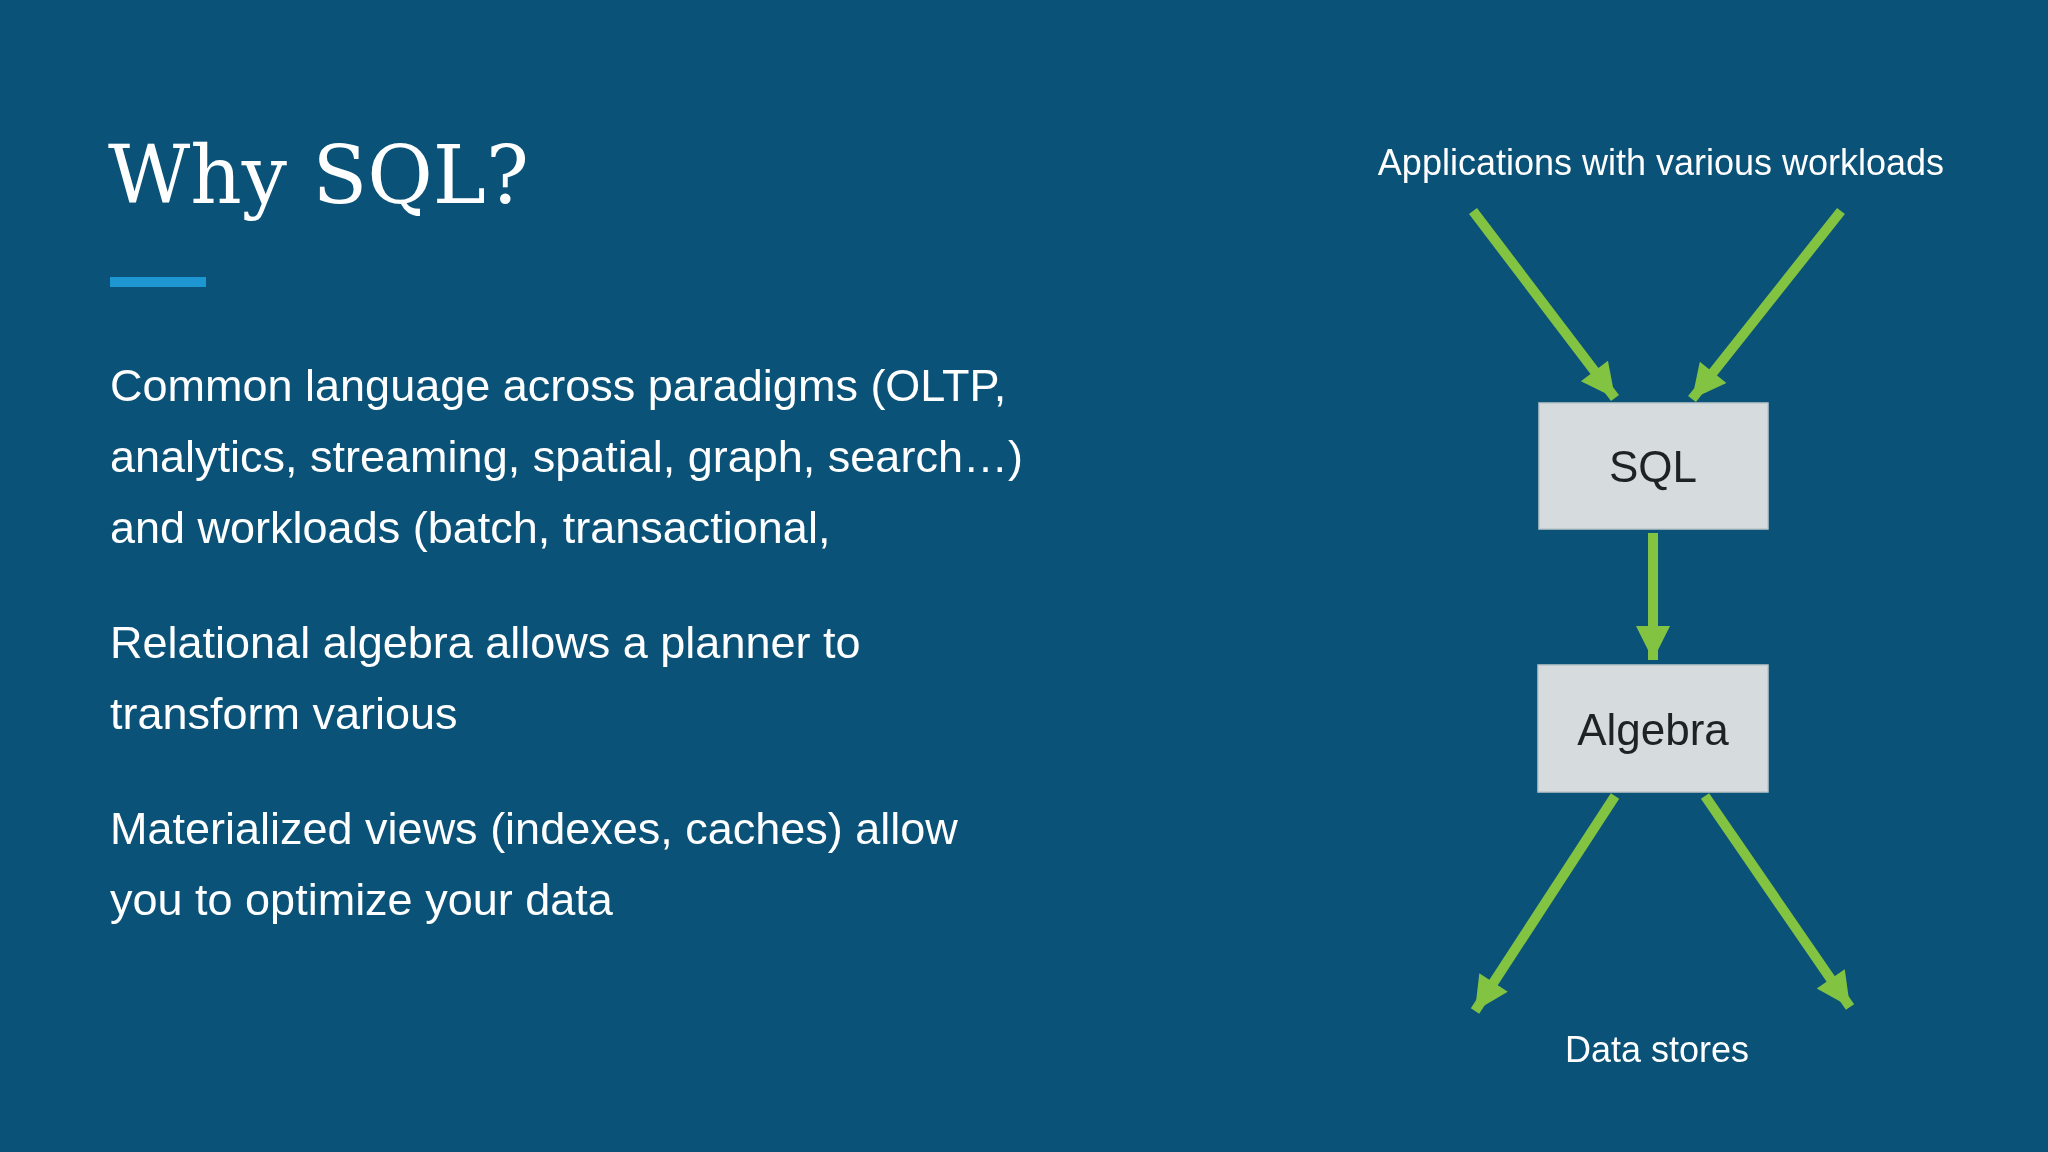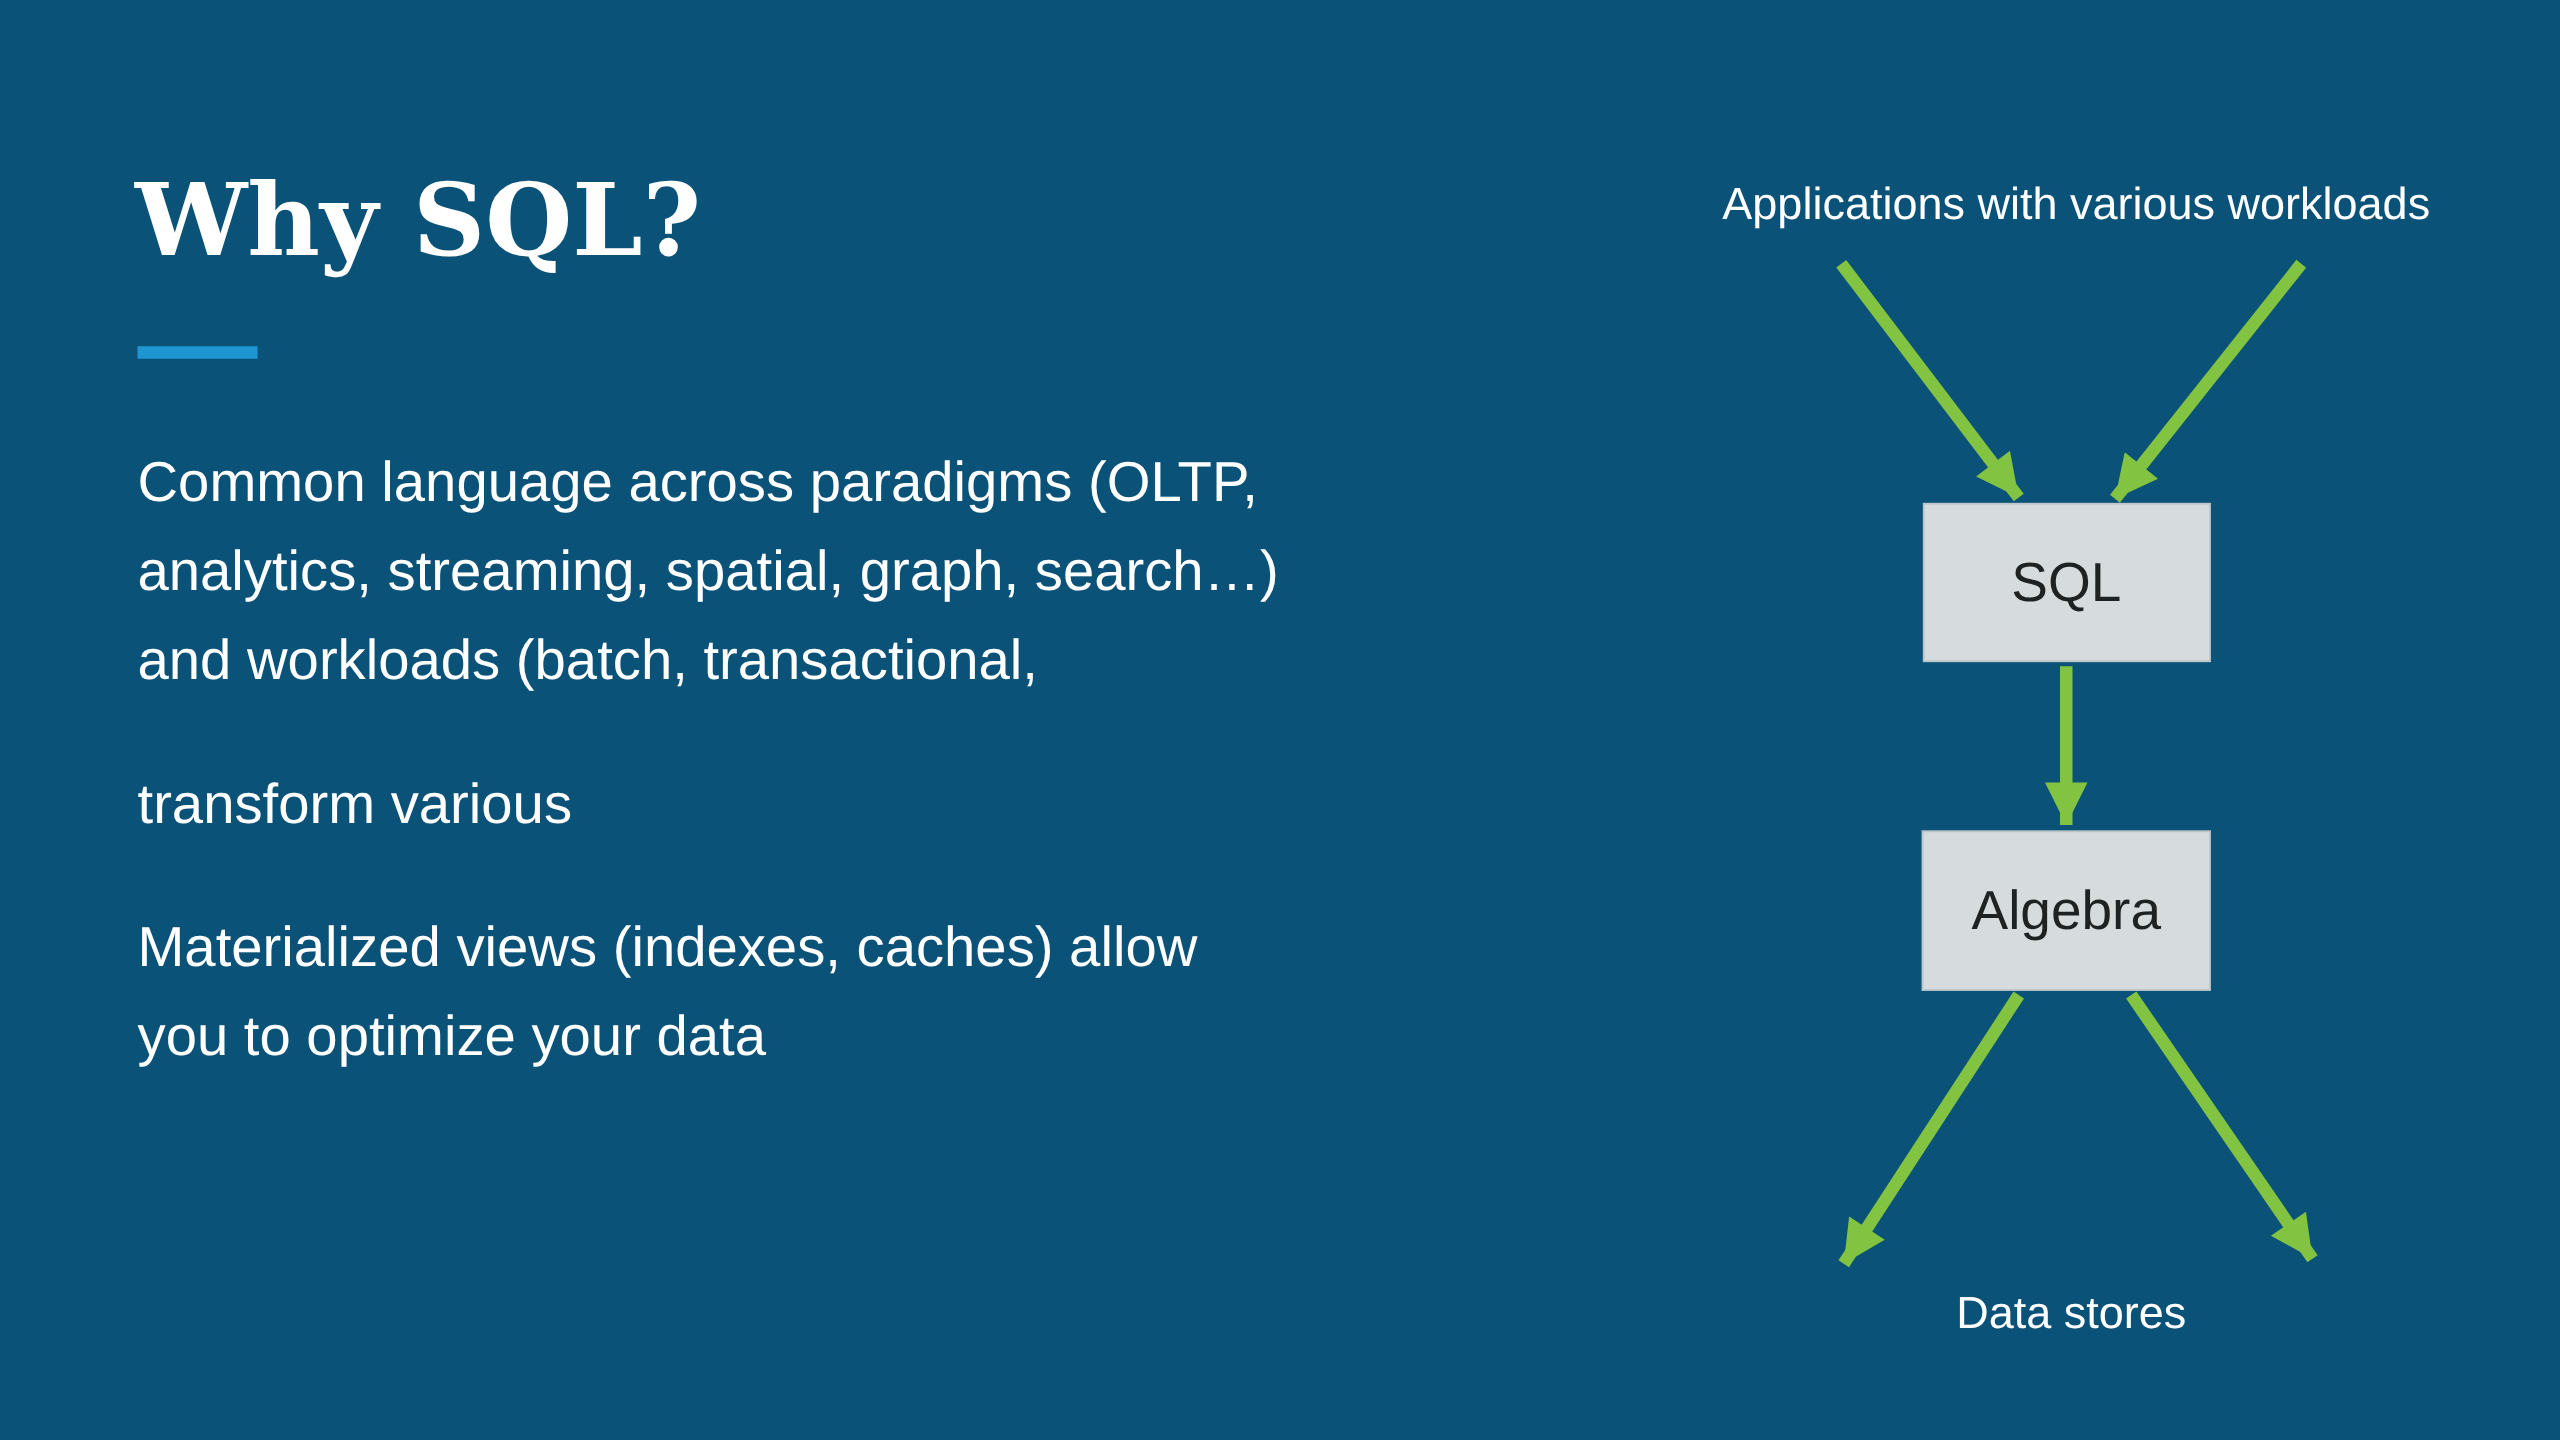--- a/index.html
+++ b/index.html
@@ -19,21 +19,21 @@
     overflow: hidden;
     font-family: "Liberation Sans", sans-serif;
   }
   .slide { position: absolute; inset: 0; }
 
   .title {
     position: absolute;
     left: 108px;
     top: 130px;
     font-family: "DejaVu Serif", serif;
-    font-weight: 700;
+    font-weight: 400;
     font-size: 80px;
     line-height: 92px;
     color: var(--text);
     white-space: nowrap;
   }
   .accent-bar {
     position: absolute;
     left: 110px;
     top: 277px;
     width: 96px;
@@ -93,20 +93,21 @@
 
   <div class="accent-bar"></div>
 
   <div class="bullets">
     <p class="bullet">
       <span class="ln">Common language across paradigms (OLTP,</span>
       <span class="ln">analytics, streaming, spatial, graph, search…)</span>
       <span class="ln">and workloads (batch, transactional,</span>
     </p>
     <p class="bullet">
+      <span class="ln">Relational algebra allows a planner to</span>
       <span class="ln">transform various</span>
     </p>
     <p class="bullet">
       <span class="ln">Materialized views (indexes, caches) allow</span>
       <span class="ln">you to optimize your data</span>
     </p>
   </div>
 
   <svg class="diagram" viewBox="0 0 768 1152">
     <defs>

